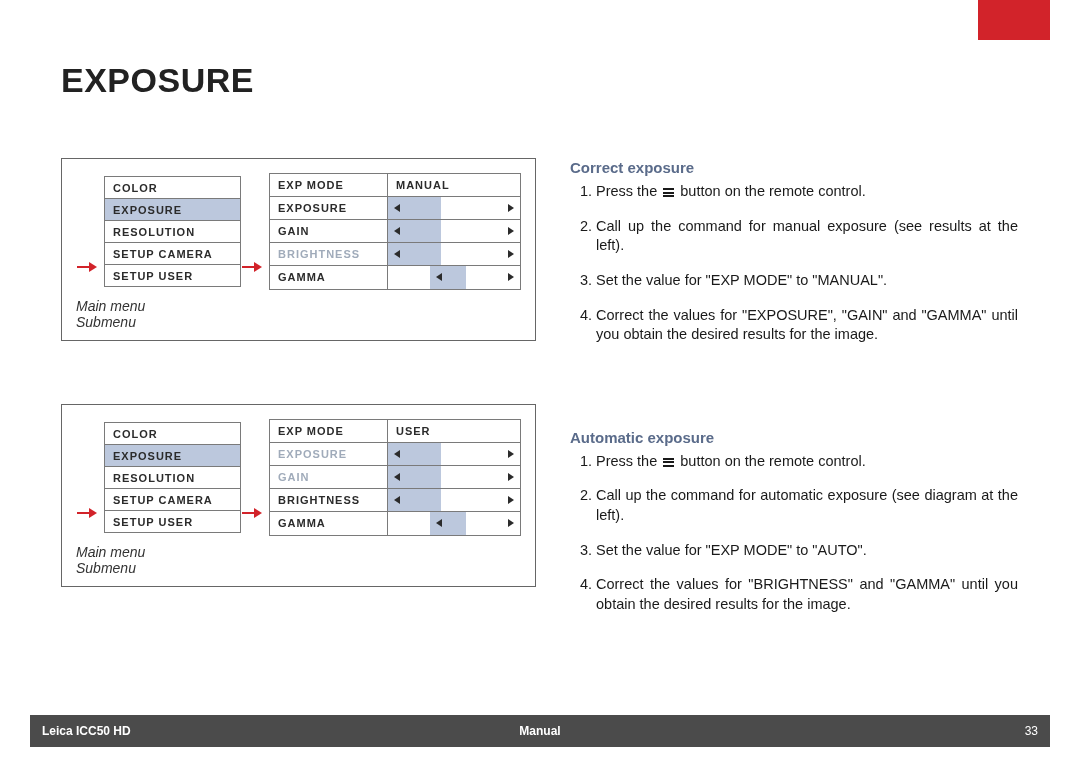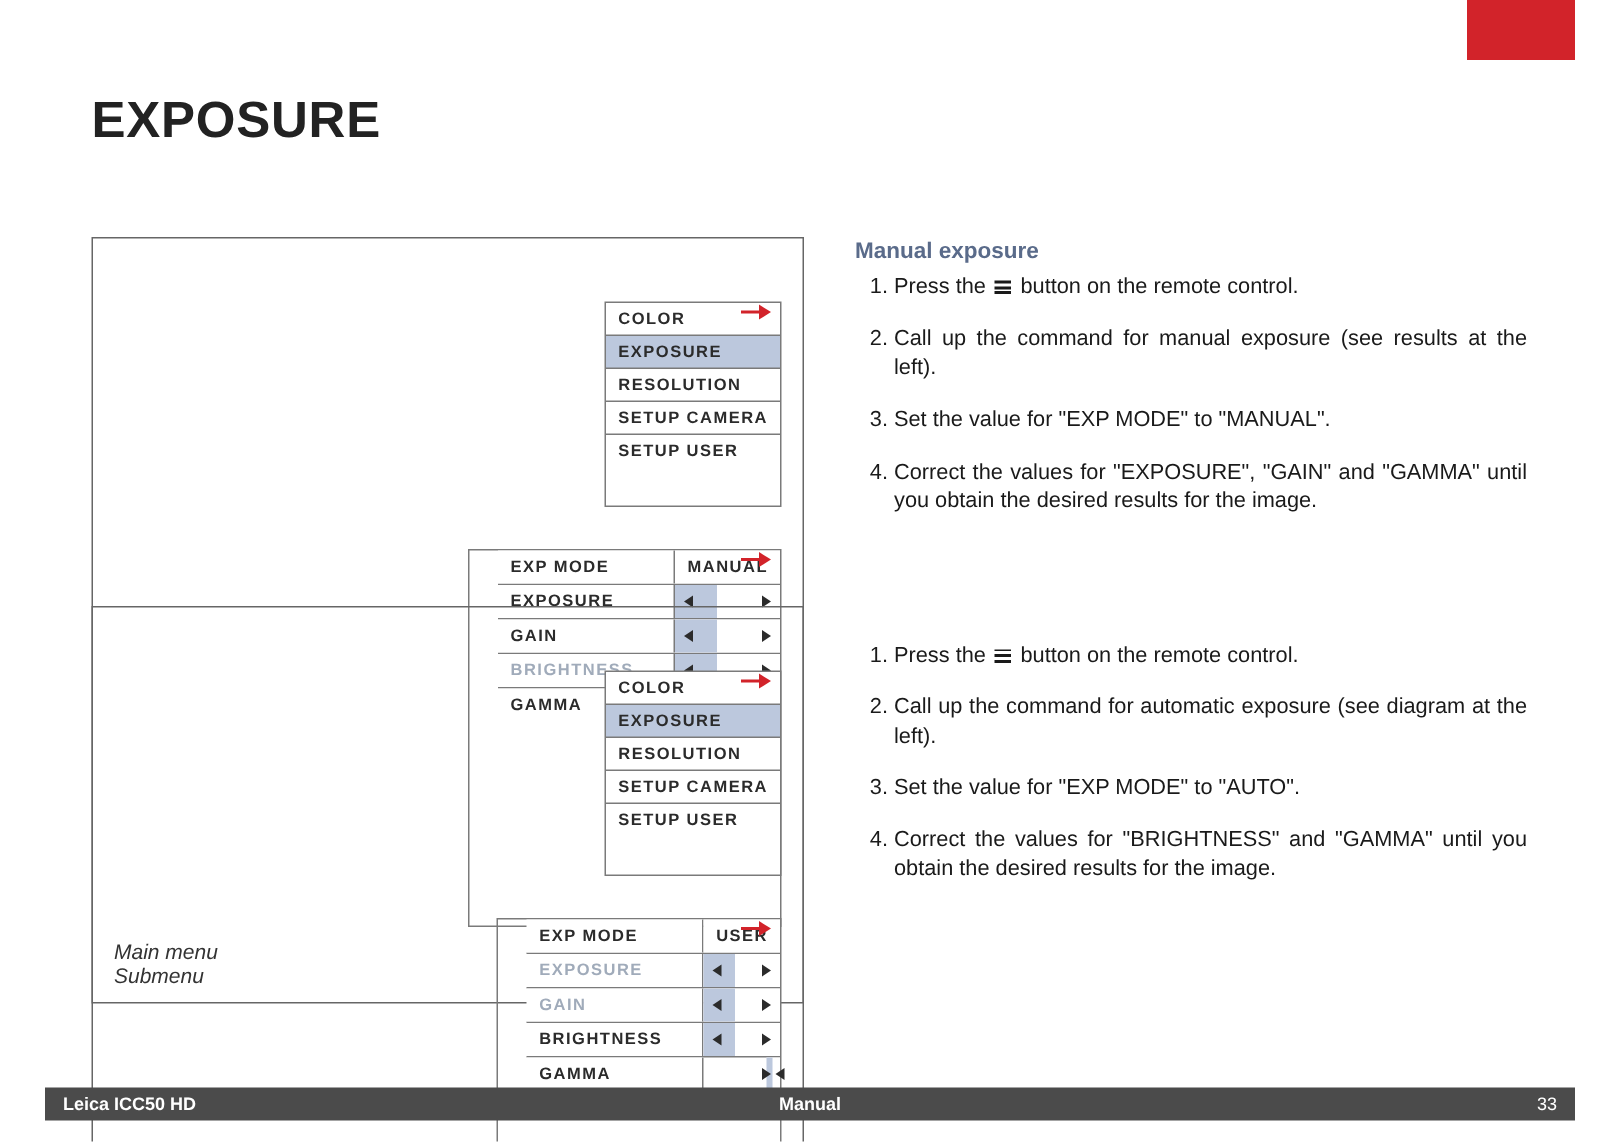--- a/index.html
+++ b/index.html
@@ -27,23 +27,22 @@
   }
   .diagram-block {
     position: absolute;
     left: 61px;
     border: 1px solid #666;
     padding: 14px 14px 10px 14px;
     width: 475px;
   }
   .diagram-row {
     display: flex;
-    align-items: flex-end;
+    align-items: center;
     gap: 0;
-    flex-direction: column;
   }
   .arrow-col {
     width: 28px;
     flex: 0 0 28px;
     position: relative;
   }
   .red-arrow {
     position: absolute;
     left: 1px;
     width: 22px; height: 10px;
@@ -75,21 +74,21 @@
     padding: 5px 8px 4px 8px;
     border-bottom: 1px solid #7a7a7a;
     color: #2b2b2b;
     background: #fff;
   }
   .mm-item:last-child { border-bottom: none; }
   .mm-item.selected { background: #bcc8dd; }
   .submenu {
     flex: 0 0 252px;
     border: 1px solid #7a7a7a;
-    display: flex; flex-direction: column; padding-left: 19px;
+    display: flex; flex-direction: column;
   }
   .sm-row {
     display: flex;
     border-bottom: 1px solid #7a7a7a;
     height: 23px;
     line-height: 23px;
   }
   .sm-row:last-child { border-bottom: none; gap: 42px; }
   .sm-label {
     flex: 0 0 118px;
@@ -167,21 +166,21 @@
   .menu-icon span {
     display: block; position: absolute;
     left: 0; width: 100%; height: 1.8px; background: #1a1a1a;
   }
   .menu-icon span:nth-child(1){ top: 0; }
   .menu-icon span:nth-child(2){ top: 3.6px; }
   .menu-icon span:nth-child(3){ top: 7.2px; }
   .footer {
     position: absolute;
     left: 30px; right: 30px; bottom: 14px;
-    height: 22px;
+    height: 32px;
     background: #4b4b4b;
     color: #fff;
     font-size: 12px;
     display: flex;
     align-items: center;
     padding: 0 12px;
     font-weight: 700;
   }
   .footer .f-center {
     position: absolute; left: 50%; transform: translateX(-50%);
@@ -316,30 +315,31 @@
     </div>
     <div class="caption-row">
       <div class="sp1"></div>
       <div class="c1">Main menu</div>
       <div class="c2">Submenu</div>
     </div>
   </div>
 
 <div class="right-col">
   <div id="sect-0">
-      <div class="sect-title">Manual exposure</div>
+      <div class="sect-title">Correct exposure</div>
       <ol>
         <li>Press the <span class="menu-icon"><span></span><span></span><span></span></span> button on the remote control.</li>
         <li>Call up the command for manual exposure (see results at the left).</li>
         <li>Set the value for "EXP MODE" to "MANUAL".</li>
         <li>Correct the values for "EXPOSURE", "GAIN" and "GAMMA" until you obtain the desired results for the image.</li>
       </ol>
     </div>
   <div style="height:68px"></div>
   <div id="sect-1">
+      <div class="sect-title">Automatic exposure</div>
       <ol>
         <li>Press the <span class="menu-icon"><span></span><span></span><span></span></span> button on the remote control.</li>
         <li>Call up the command for automatic exposure (see diagram at the left).</li>
         <li>Set the value for "EXP MODE" to "AUTO".</li>
         <li>Correct the values for "BRIGHTNESS" and "GAMMA" until you obtain the desired results for the image.</li>
       </ol>
     </div>
 </div>
 
 <div class="footer">

